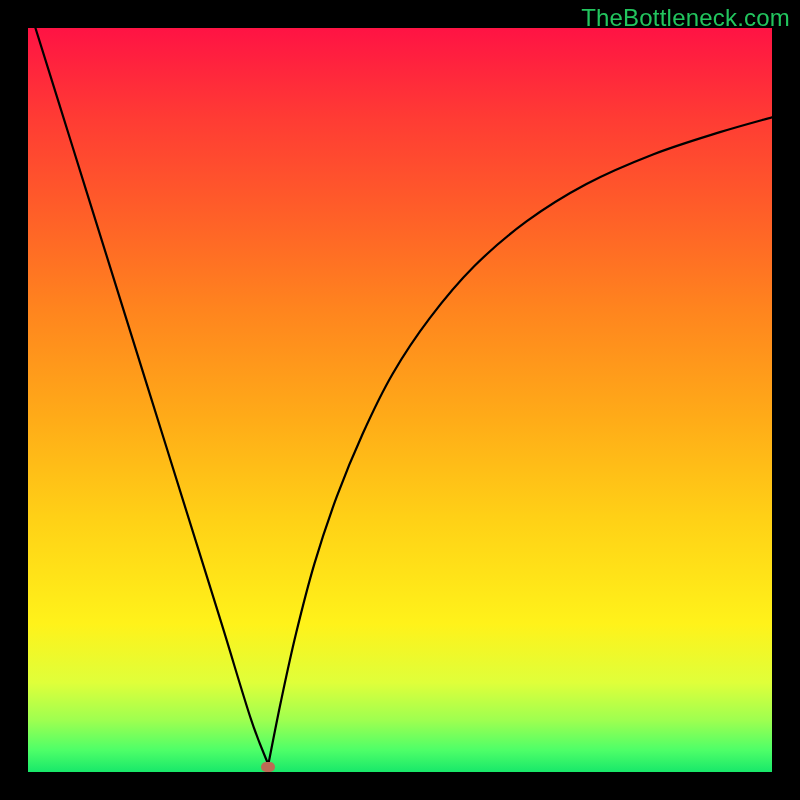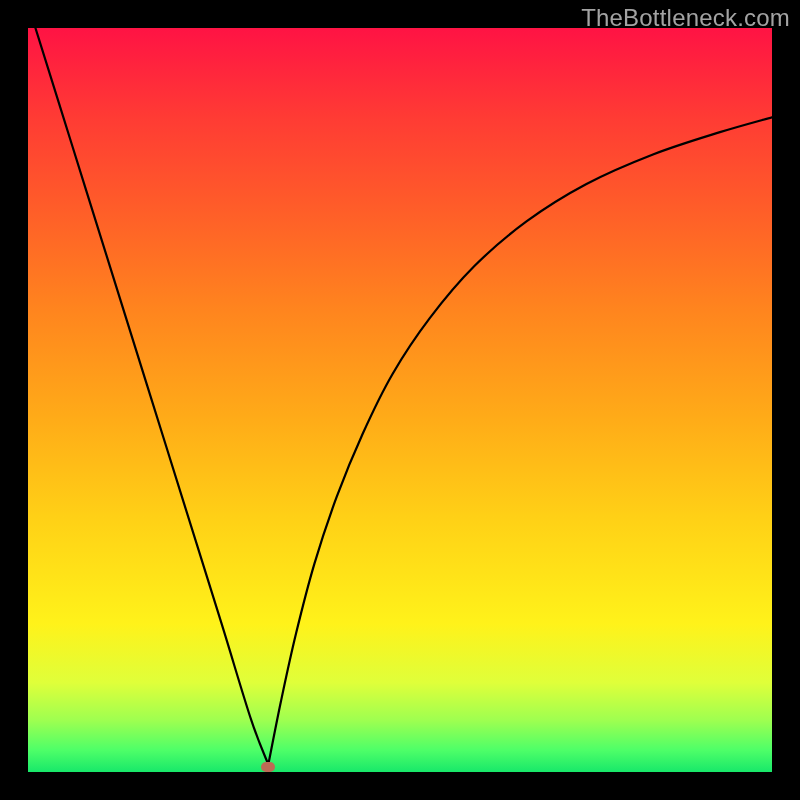--- a/index.html
+++ b/index.html
@@ -44,21 +44,21 @@
     top: 0;
     width: 744px;
     height: 744px;
   }
   .watermark {
     position: absolute;
     top: 4px;
     right: 10px;
     font-family: Arial, Helvetica, sans-serif;
     font-size: 24px;
-    color: #a3a3a3;
+    color: #22c55e;
     font-weight: 400;
     letter-spacing: 0.2px;
     user-select: none;
   }
   .dot {
     position: absolute;
     width: 14px;
     height: 10px;
     border-radius: 5px;
     

